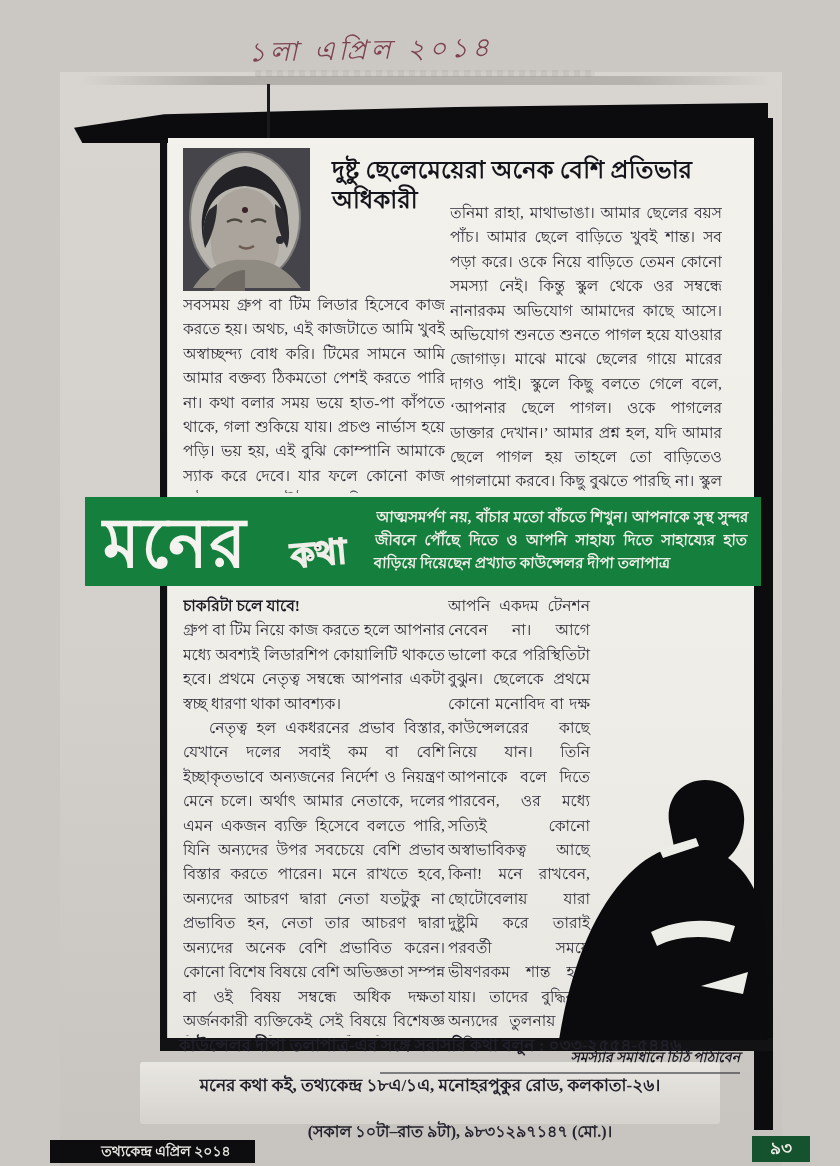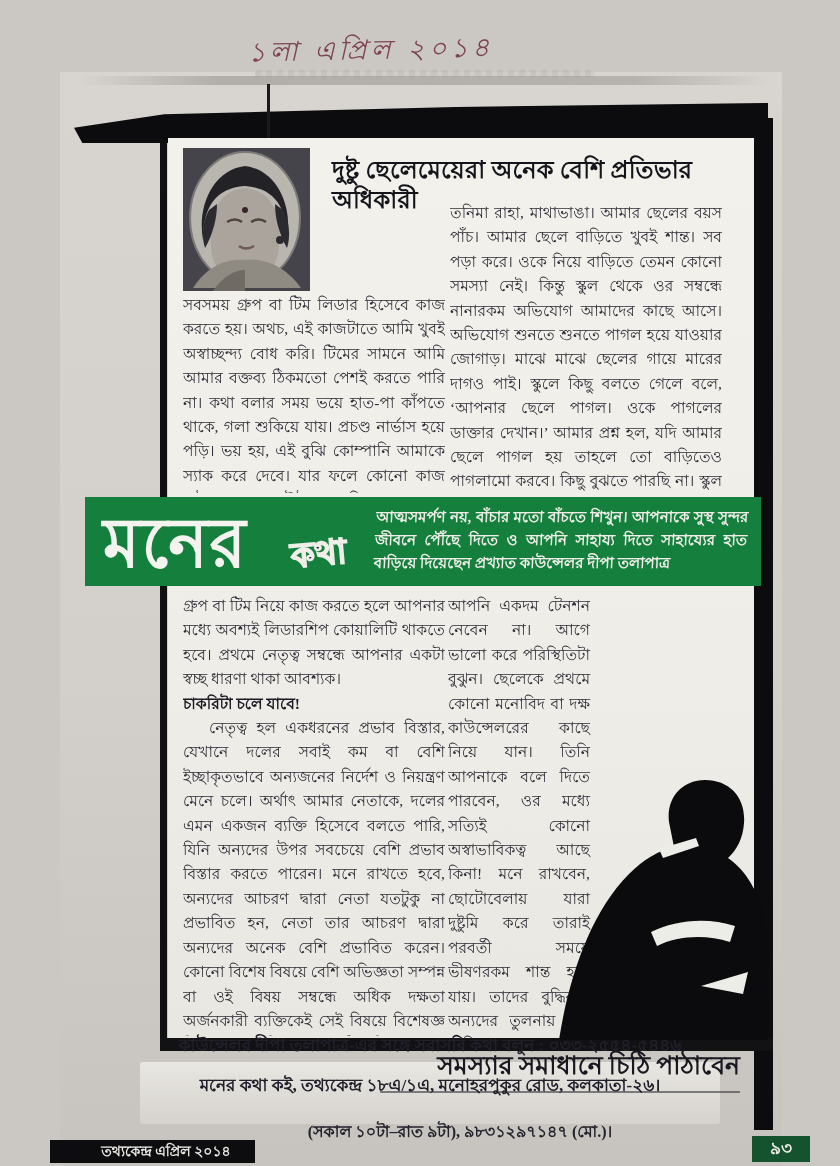--- a/index.html
+++ b/index.html
@@ -99,22 +99,22 @@
   .silhouette svg{display:block;width:100%;height:100%;}
 
   
   .footer-band{
     position:absolute;left:140px;top:1062px;width:580px;height:62px;
     background:linear-gradient(180deg,rgba(236,234,229,.9),rgba(215,212,207,.9));
     border-radius:3px;
   }
   .contact-heading{
     position:absolute;left:380px;top:1046px;width:360px;text-align:right;
-    font-size:25px;font-weight:bold;color:#191820;
-    border-bottom:2px solid rgba(40,40,48,.55);padding-bottom:2px;
+    font-size:14px;font-weight:bold;color:#191820;
+    border-bottom:2px solid rgba(40,40,48,.55);padding-bottom:2px;font-style:italic;
   }
   .contact-line1{position:absolute;left:120px;top:1072px;width:620px;text-align:center;font-size:17px;font-weight:bold;color:#21202a;}
   .contact-line2{position:absolute;left:110px;top:1032px;width:640px;text-align:center;font-size:17px;font-weight:bold;color:#21202a;}
   .contact-line3{position:absolute;left:180px;top:1119px;width:560px;text-align:center;font-size:16px;font-weight:bold;color:#24232d;}
 
   .issue-strip{
     position:absolute;left:50px;top:1140px;width:178px;height:23px;background:#0d0d10;
     color:#e9e7e2;font-size:14px;font-weight:bold;display:flex;align-items:center;justify-content:center;padding-left:27px;
   }
   .page-no{
@@ -165,22 +165,22 @@
   <p class="jtext letter1-body">সবসময় গ্রুপ বা টিম লিডার হিসেবে কাজ করতে হয়। অথচ, এই কাজটাতে আমি খুবই অস্বাচ্ছন্দ্য বোধ করি। টিমের সামনে আমি আমার বক্তব্য ঠিকমতো পেশই করতে পারি না। কথা বলার সময় ভয়ে হাত-পা কাঁপতে থাকে, গলা শুকিয়ে যায়। প্রচণ্ড নার্ভাস হয়ে পড়ি। ভয় হয়, এই বুঝি কোম্পানি আমাকে স্যাক করে দেবে। যার ফলে কোনো কাজ সুষ্ঠুভাবে করে উঠতে পারি না। আমার প্রোজেক্ট কখনও ঠিকঠাকভাবে হয় না। এর থেকে মুক্তির উপায় কী? আমার বোধহয়</p>
   <p class="jtext letter2-body">তনিমা রাহা, মাথাভাঙা। আমার ছেলের বয়স পাঁচ। আমার ছেলে বাড়িতে খুবই শান্ত। সব পড়া করে। ওকে নিয়ে বাড়িতে তেমন কোনো সমস্যা নেই। কিন্তু স্কুল থেকে ওর সম্বন্ধে নানারকম অভিযোগ আমাদের কাছে আসে। অভিযোগ শুনতে শুনতে পাগল হয়ে যাওয়ার জোগাড়। মাঝে মাঝে ছেলের গায়ে মারের দাগও পাই। স্কুলে কিছু বলতে গেলে বলে, ‘আপনার ছেলে পাগল। ওকে পাগলের ডাক্তার দেখান।’ আমার প্রশ্ন হল, যদি আমার ছেলে পাগল হয় তাহলে তো বাড়িতেও পাগলামো করবে। কিছু বুঝতে পারছি না। স্কুল থেকে টিসি দিয়ে দেবে বলছে। টেনশনে আমি নিজে পাগল হয়ে যাচ্ছি। কী করব? স্কুলে বাচ্চাকে পাঠিয়ে একটুও নিশ্চিন্তে থাকতে পারছি না।</p>
 
   <div class="banner">
     <div class="banner-logo">মনের</div>
     <div class="banner-logo-sub">কথা</div>
     <div class="banner-tagline">আত্মসমর্পণ নয়, বাঁচার মতো বাঁচতে শিখুন। আপনাকে সুস্থ সুন্দর জীবনে পৌঁছে দিতে ও আপনি সাহায্য দিতে সাহায্যের হাত বাড়িয়ে দিয়েছেন প্রখ্যাত কাউন্সেলর দীপা তলাপাত্র</div>
   </div>
 
   <div class="answer1">
+    <p class="jtext lead">চাকরিটা চলে যাবে!</p>
     <p class="jtext">গ্রুপ বা টিম নিয়ে কাজ করতে হলে আপনার মধ্যে অবশ্যই লিডারশিপ কোয়ালিটি থাকতে হবে। প্রথমে নেতৃত্ব সম্বন্ধে আপনার একটা স্বচ্ছ ধারণা থাকা আবশ্যক।</p>
-    <p class="jtext lead">চাকরিটা চলে যাবে!</p>
     <p class="jtext ind">নেতৃত্ব হল একধরনের প্রভাব বিস্তার, যেখানে দলের সবাই কম বা বেশি ইচ্ছাকৃতভাবে অন্যজনের নির্দেশ ও নিয়ন্ত্রণ মেনে চলে। অর্থাৎ আমার নেতাকে, দলের এমন একজন ব্যক্তি হিসেবে বলতে পারি, যিনি অন্যদের উপর সবচেয়ে বেশি প্রভাব বিস্তার করতে পারেন। মনে রাখতে হবে, অন্যদের আচরণ দ্বারা নেতা যতটুকু না প্রভাবিত হন, নেতা তার আচরণ দ্বারা অন্যদের অনেক বেশি প্রভাবিত করেন। কোনো বিশেষ বিষয়ে বেশি অভিজ্ঞতা সম্পন্ন বা ওই বিষয় সম্বন্ধে অধিক দক্ষতা অর্জনকারী ব্যক্তিকেই সেই বিষয়ে বিশেষজ্ঞ হিসেবে ধরে নিয়ে তাকে টিম লিডার করা হয়।</p>
 
   </div>
 
   <div class="answer2">
     <div class="sil-spacer"></div>
     <p class="jtext">আপনি একদম টেনশন নেবেন না। আগে ভালো করে পরিস্থিতিটা বুঝুন। ছেলেকে প্রথমে কোনো মনোবিদ বা দক্ষ কাউন্সেলরের কাছে নিয়ে যান। তিনি আপনাকে বলে দিতে পারবেন, ওর মধ্যে সত্যিই কোনো অস্বাভাবিকত্ব আছে কিনা! মনে রাখবেন, ছোটোবেলায় যারা দুষ্টুমি করে তারাই পরবর্তী সময়ে ভীষণরকম শান্ত হয়ে যায়। তাদের বুদ্ধিবৃত্তি অন্যদের তুলনায় ঢের বেশি। আসলে এই ধরনের বাচ্চারা অন্তর্নিহিত শক্তি ও ভাবাবেগ প্রকাশের তেমন সুযোগ পায় না, বলা ভালো আমরা বড়োরা ব্যস্ত থাকার জন্য তাদের সঠিক পথে পরিচালিত করতে পারি না। একটু সময় দিন, আপনি নিজেও ছেলের সমস্যা মেটাতে পারবেন।</p>
   </div>
 
   <div class="silhouette">

